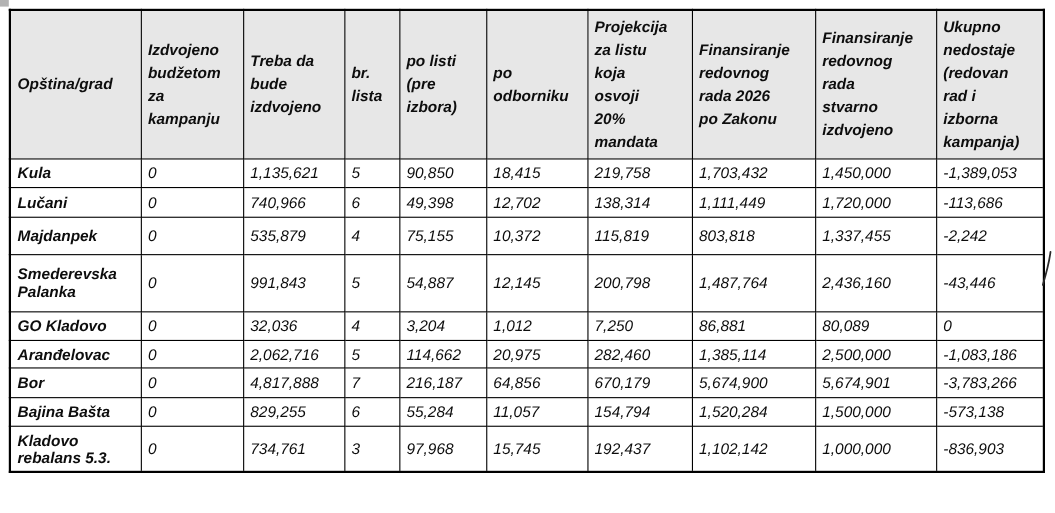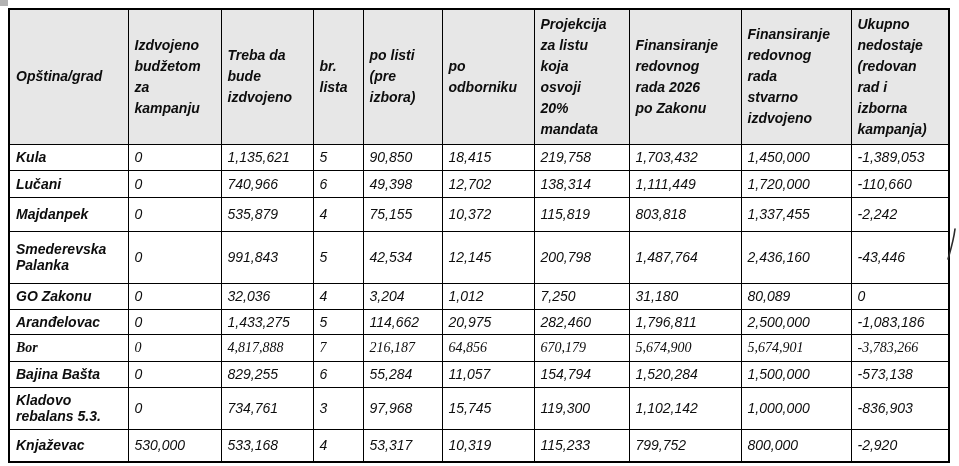--- a/index.html
+++ b/index.html
@@ -63,21 +63,21 @@
   col.c7  { width: 95px; }
   col.c8  { width: 112px; }
   col.c9  { width: 110px; }
   col.c10 { width: 98px; }
   tbody tr:nth-child(1)  { height: 26px; padding-left: 39px; }
   tbody tr:nth-child(2)  { height: 27px; }
   tbody tr:nth-child(3)  { height: 34px; margin-left: 31px; }
   tbody tr:nth-child(4)  { height: 52px; margin-left: 38px; }
   tbody tr:nth-child(5)  { height: 26px; }
   tbody tr:nth-child(6)  { height: 25px; }
-  tbody tr:nth-child(7)  { height: 27px; font-family: Liberation Serif, serif; }
+  tbody tr:nth-child(7)  { height: 27px; }
   tbody tr:nth-child(8)  { height: 26px; margin-left: 25px; }
   tbody tr:nth-child(9)  { height: 42px; margin-left: 10px; }
   tbody tr:nth-child(10) { height: 33px; }
   .pen-mark {
     position: absolute;
     left: 945px; top: 227px;
     width: 12px; height: 34px;
     pointer-events: none;
   }
 </style>
@@ -157,68 +157,68 @@
         <tr>
           <td class="row-name">Lučani</td>
           <td>0</td>
           <td>740,966</td>
           <td>6</td>
           <td>49,398</td>
           <td>12,702</td>
           <td>138,314</td>
           <td>1,111,449</td>
           <td>1,720,000</td>
-          <td>-110,660</td>
+          <td>-113,686</td>
         </tr>
         <tr>
           <td class="row-name">Majdanpek</td>
           <td>0</td>
           <td>535,879</td>
           <td>4</td>
           <td>75,155</td>
           <td>10,372</td>
           <td>115,819</td>
           <td>803,818</td>
           <td>1,337,455</td>
           <td>-2,242</td>
         </tr>
         <tr>
           <td class="row-name">Smederevska
 Palanka</td>
           <td>0</td>
           <td>991,843</td>
           <td>5</td>
-          <td>42,534</td>
+          <td>54,887</td>
           <td>12,145</td>
           <td>200,798</td>
           <td>1,487,764</td>
           <td>2,436,160</td>
           <td>-43,446</td>
         </tr>
         <tr>
-          <td class="row-name">GO Zakonu</td>
+          <td class="row-name">GO Kladovo</td>
           <td>0</td>
           <td>32,036</td>
           <td>4</td>
           <td>3,204</td>
           <td>1,012</td>
           <td>7,250</td>
-          <td>31,180</td>
+          <td>86,881</td>
           <td>80,089</td>
           <td>0</td>
         </tr>
         <tr>
           <td class="row-name">Aranđelovac</td>
           <td>0</td>
-          <td>1,433,275</td>
+          <td>2,062,716</td>
           <td>5</td>
           <td>114,662</td>
           <td>20,975</td>
           <td>282,460</td>
-          <td>1,796,811</td>
+          <td>1,385,114</td>
           <td>2,500,000</td>
           <td>-1,083,186</td>
         </tr>
         <tr>
           <td class="row-name">Bor</td>
           <td>0</td>
           <td>4,817,888</td>
           <td>7</td>
           <td>216,187</td>
           <td>64,856</td>
@@ -240,37 +240,25 @@
           <td>-573,138</td>
         </tr>
         <tr>
           <td class="row-name">Kladovo
 rebalans 5.3.</td>
           <td>0</td>
           <td>734,761</td>
           <td>3</td>
           <td>97,968</td>
           <td>15,745</td>
-          <td>119,300</td>
+          <td>192,437</td>
           <td>1,102,142</td>
           <td>1,000,000</td>
           <td>-836,903</td>
         </tr>
-        <tr>
-          <td class="row-name">Knjaževac</td>
-          <td>530,000</td>
-          <td>533,168</td>
-          <td>4</td>
-          <td>53,317</td>
-          <td>10,319</td>
-          <td>115,233</td>
-          <td>799,752</td>
-          <td>800,000</td>
-          <td>-2,920</td>
-        </tr>
       </tbody>
   </table>
 
   <svg class="pen-mark" viewBox="0 0 12 34" xmlns="http://www.w3.org/2000/svg">
     <path d="M10 2 C 9 10, 6 22, 3 32" stroke="#2a2a2a" stroke-width="1.6" fill="none" stroke-linecap="round"></path>
   </svg>
 
 </div>
 
 </body></html>

